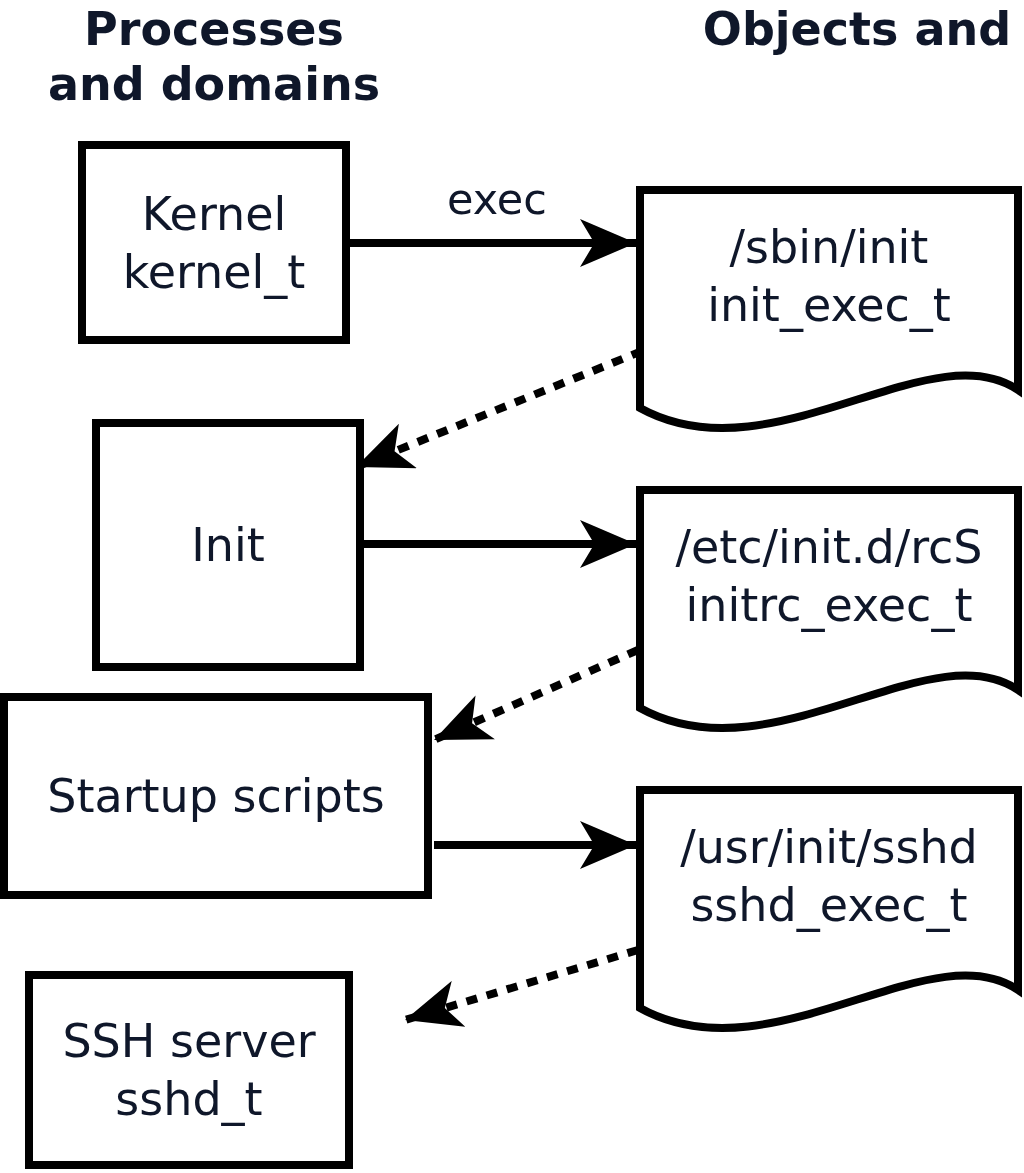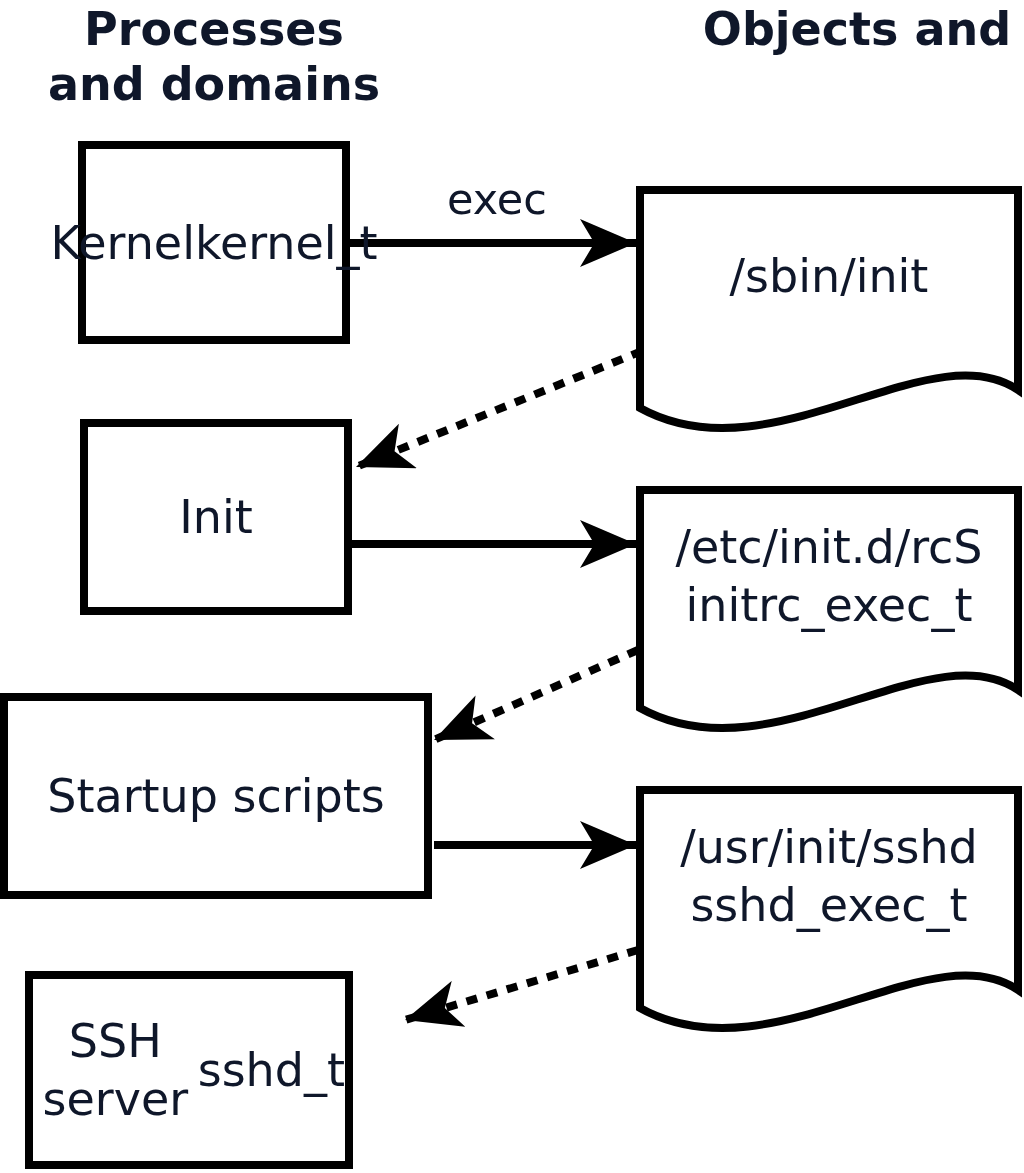--- a/index.html
+++ b/index.html
@@ -15,21 +15,21 @@
   .doc{fill:#ffffff;stroke:#000000;stroke-width:8;stroke-linejoin:miter;}
   .solid-line{stroke:#000000;stroke-width:8;}
   .dotted-line{stroke:#000000;stroke-width:8;stroke-dasharray:11 10;}
   .hdr{
     position:absolute;text-align:center;
     font-weight:bold;font-size:46px;line-height:55px;
   }
   .pbox{
     position:absolute;box-sizing:border-box;
     border:8px solid #000000;background:#ffffff;
-    display:flex;flex-direction:row;align-items:center;justify-content:center;
+    display:flex;flex-direction:column;align-items:center;justify-content:center;
     text-align:center;font-size:46px;line-height:58px;
   }
   .dlabel{
     position:absolute;
     display:flex;flex-direction:column;align-items:center;justify-content:center;
     text-align:center;font-size:46px;line-height:58px;
   }
   .exec-label{
     position:absolute;text-align:center;font-size:43px;line-height:46px;
   }
@@ -64,35 +64,36 @@
     <div>and domains</div>
   </div>
   <div class="hdr" style="left:668px;top:2px;width:378px;">
     <div>Objects and</div>
   </div>
 
   <div class="pbox" style="left:78px;top:141px;width:272px;height:203px;">
     <div>Kernel</div>
     <div>kernel_t</div>
   </div>
-  <div class="pbox" style="left:80px;top:419px;width:272px;height:196px;">
+  <div class="pbox" style="left:92px;top:419px;width:272px;height:252px;">
     <div>Init</div>
   </div>
   <div class="pbox" style="left:0px;top:693px;width:432px;height:206px;">
     <div>Startup scripts</div>
   </div>
   <div class="pbox" style="left:25px;top:971px;width:328px;height:198px;">
     <div>SSH server</div>
     <div>sshd_t</div>
   </div>
 
   <div class="exec-label" style="left:427px;top:176px;width:140px;">exec</div>
 
   <div class="dlabel" style="left:640px;top:192px;width:378px;height:168px;">
     <div>/sbin/init</div>
+    <div>init_exec_t</div>
   </div>
   <div class="dlabel" style="left:640px;top:492px;width:378px;height:168px;">
     <div>/etc/init.d/rcS</div>
     <div>initrc_exec_t</div>
   </div>
   <div class="dlabel" style="left:640px;top:792px;width:378px;height:168px;">
     <div>/usr/init/sshd</div>
     <div>sshd_exec_t</div>
   </div>
 

